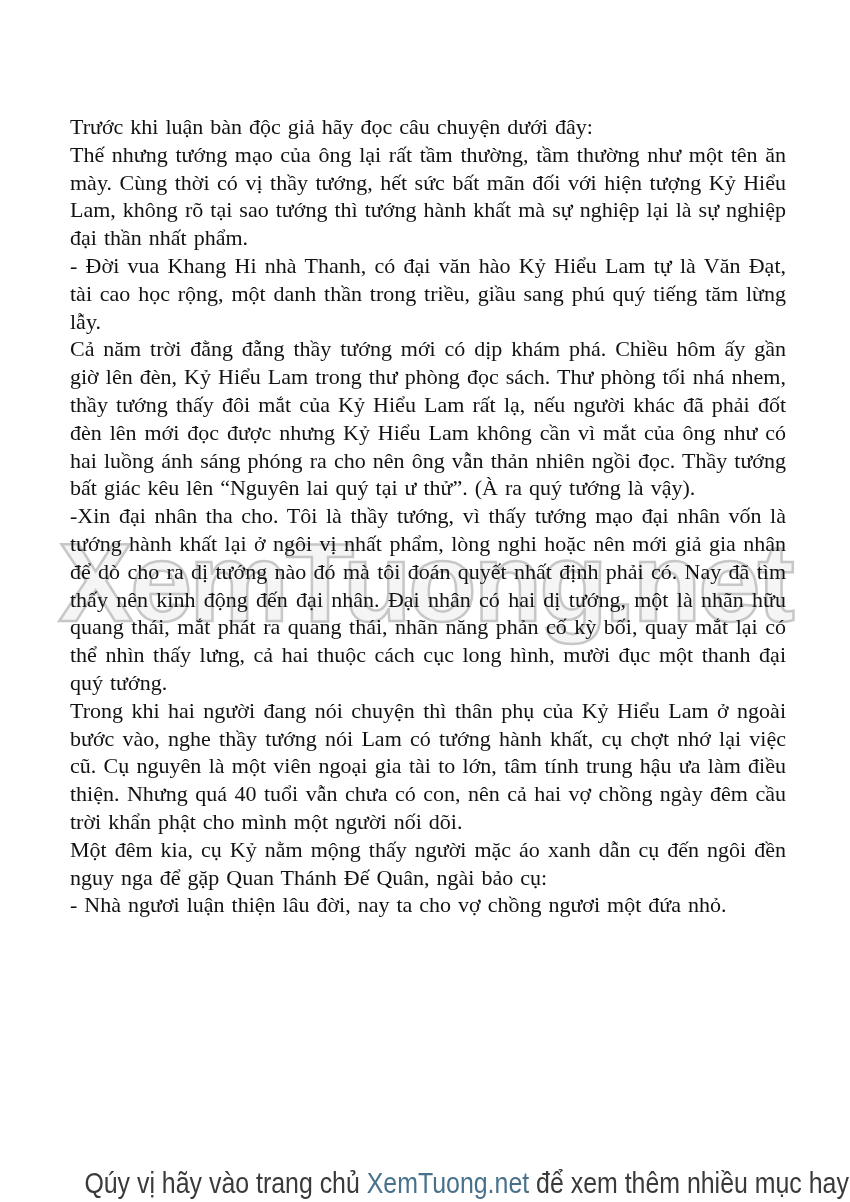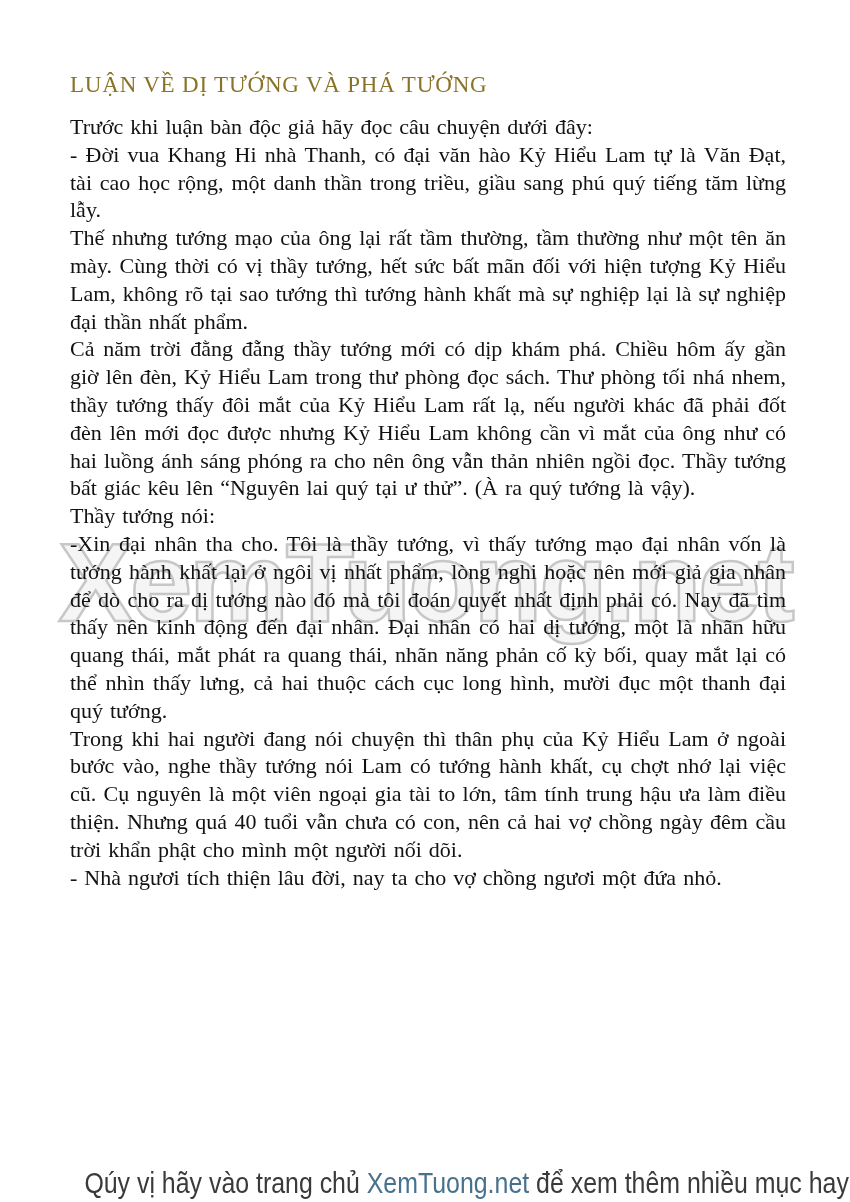--- a/index.html
+++ b/index.html
@@ -78,35 +78,34 @@
   }
   .footer-brand {
     color: #48718c;
   }
 </style>
 </head>
 <body>
 
 <div class="page">
 
-  <h1 class="doc-title">LUẬN VỀ DỊ TƯỚNG VÀ PHÁ TƯỚNG</h1>
 
   <div class="watermark">
     <span>XemTuong.net</span>
   </div>
 
   <div class="doc-body" id="doc-body">
       <p>Trước khi luận bàn độc giả hãy đọc câu chuyện dưới đây:</p>
+      <p>Thế nhưng tướng mạo của ông lại rất tầm thường, tầm thường như một tên ăn mày. Cùng thời có vị thầy tướng, hết sức bất mãn đối với hiện tượng Kỷ Hiểu Lam, không rõ tại sao tướng thì tướng hành khất mà sự nghiệp lại là sự nghiệp đại thần nhất phẩm.</p>
       <p>- Đời vua Khang Hi nhà Thanh, có đại văn hào Kỷ Hiểu Lam tự là Văn Đạt, tài cao học rộng, một danh thần trong triều, giầu sang phú quý tiếng tăm lừng lẫy.</p>
-      <p>Thế nhưng tướng mạo của ông lại rất tầm thường, tầm thường như một tên ăn mày. Cùng thời có vị thầy tướng, hết sức bất mãn đối với hiện tượng Kỷ Hiểu Lam, không rõ tại sao tướng thì tướng hành khất mà sự nghiệp lại là sự nghiệp đại thần nhất phẩm.</p>
       <p>Cả năm trời đằng đẵng thầy tướng mới có dịp khám phá. Chiều hôm ấy gần giờ lên đèn, Kỷ Hiểu Lam trong thư phòng đọc sách. Thư phòng tối nhá nhem, thầy tướng thấy đôi mắt của Kỷ Hiểu Lam rất lạ, nếu người khác đã phải đốt đèn lên mới đọc được nhưng Kỷ Hiểu Lam không cần vì mắt của ông như có hai luồng ánh sáng phóng ra cho nên ông vẫn thản nhiên ngồi đọc. Thầy tướng bất giác kêu lên “Nguyên lai quý tại ư thử”. (À ra quý tướng là vậy).</p>
-      <p>Thầy tướng nói:</p>
       <p>-Xin đại nhân tha cho. Tôi là thầy tướng, vì thấy tướng mạo đại nhân vốn là tướng hành khất lại ở ngôi vị nhất phẩm, lòng nghi hoặc nên mới giả gia nhân để dò cho ra dị tướng nào đó mà tôi đoán quyết nhất định phải có. Nay đã tìm thấy nên kinh động đến đại nhân. Đại nhân có hai dị tướng, một là nhãn hữu quang thái, mắt phát ra quang thái, nhãn năng phản cố kỳ bối, quay mắt lại có thể nhìn thấy lưng, cả hai thuộc cách cục long hình, mười đục một thanh đại quý tướng.</p>
       <p>Trong khi hai người đang nói chuyện thì thân phụ của Kỷ Hiểu Lam ở ngoài bước vào, nghe thầy tướng nói Lam có tướng hành khất, cụ chợt nhớ lại việc cũ. Cụ nguyên là một viên ngoại gia tài to lớn, tâm tính trung hậu ưa làm điều thiện. Nhưng quá 40 tuổi vẫn chưa có con, nên cả hai vợ chồng ngày đêm cầu trời khẩn phật cho mình một người nối dõi.</p>
-      <p>- Nhà ngươi tích thiện lâu đời, nay ta cho vợ chồng ngươi một đứa nhỏ.</p>
+      <p>Một đêm kia, cụ Kỷ nằm mộng thấy người mặc áo xanh dẫn cụ đến ngôi đền nguy nga để gặp Quan Thánh Đế Quân, ngài bảo cụ:</p>
+      <p>- Nhà ngươi luận thiện lâu đời, nay ta cho vợ chồng ngươi một đứa nhỏ.</p>
     </div>
 
   <div class="footer">
     <span class="footer-inner">
       <span>Qúy vị hãy vào trang chủ </span><span class="footer-brand">XemTuong.net</span><span> để xem thêm nhiều mục hay khác</span>
     </span>
   </div>
 
 </div>
 

